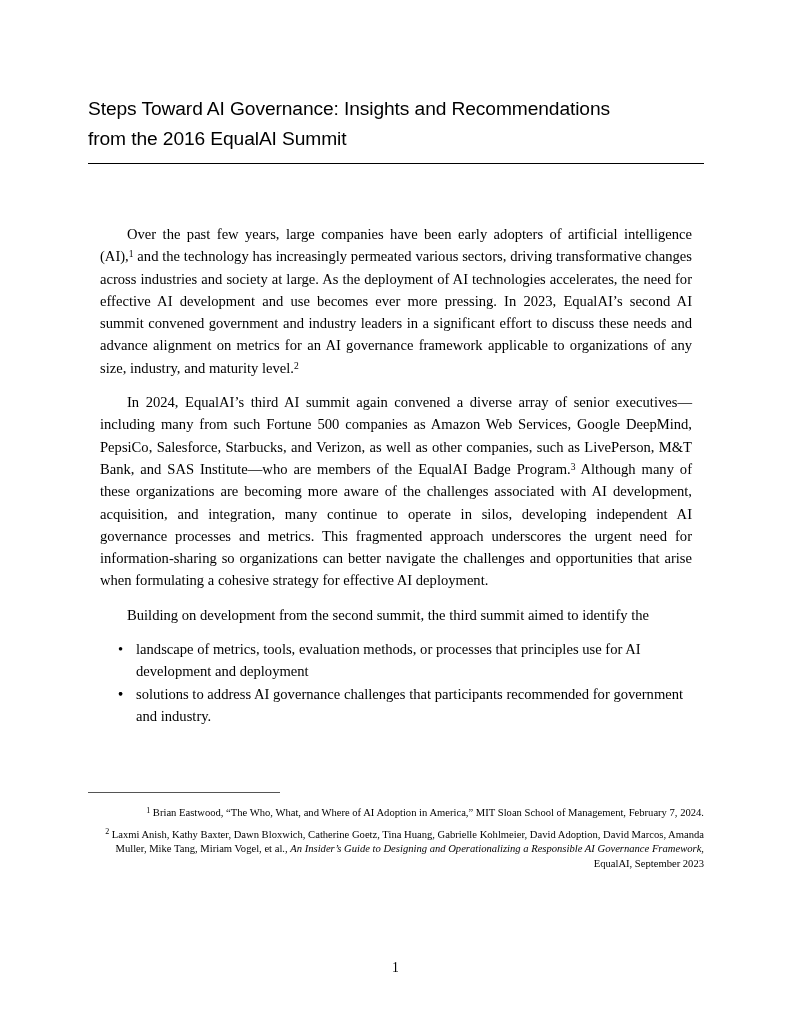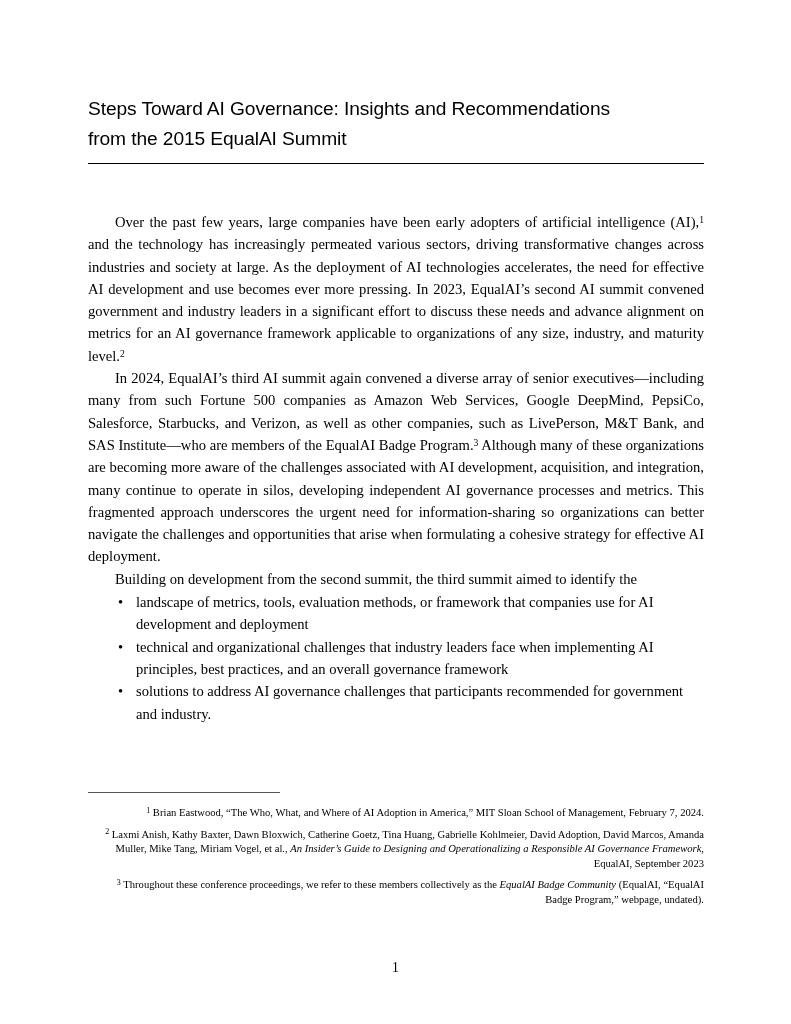--- a/index.html
+++ b/index.html
@@ -49,21 +49,21 @@
   }
 
   
   .body-area {
     position: absolute;
     left: 88px;
     top: 203px;
     width: 616px;
   }
   p.para {
-    margin: 0;
+    margin: 12px;
     font-size: 14.6px;
     line-height: 22.3px;
     text-align: justify;
     text-justify: inter-word;
     text-indent: 27px;
     hyphens: none;
   }
 
   sup.fn {
     font-size: 9.6px;
@@ -135,47 +135,46 @@
   }
 </style>
 </head>
 <body>
 
 <div class="page">
 
   <div class="title-block">
     <h1 class="doc-title">
       <span>Steps Toward AI Governance: Insights and Recommendations</span><br>
-      <span>from the 2015 EqualAI Summit</span>
+      <span>from the 2016 EqualAI Summit</span>
     </h1>
     <hr class="title-rule">
   </div>
 
   <div class="body-area">
 
     <p class="para"><span>Over the past few years, large companies have been early adopters of artificial intelligence (AI),</span><sup class="fn">1</sup><span> and the technology has increasingly permeated various sectors, driving transformative changes across industries and society at large. As the deployment of AI technologies accelerates, the need for effective AI development and use becomes ever more pressing. In 2023, EqualAI’s second AI summit convened government and industry leaders in a significant effort to discuss these needs and advance alignment on metrics for an AI governance framework applicable to organizations of any size, industry, and maturity level.</span><sup class="fn">2</sup></p>
 
     <p class="para"><span>In 2024, EqualAI’s third AI summit again convened a diverse array of senior executives—including many from such Fortune 500 companies as Amazon Web Services, Google DeepMind, PepsiCo, Salesforce, Starbucks, and Verizon, as well as other companies, such as LivePerson, M&amp;T Bank, and SAS Institute—who are members of the EqualAI Badge Program.</span><sup class="fn">3</sup><span> Although many of these organizations are becoming more aware of the challenges associated with AI development, acquisition, and integration, many continue to operate in silos, developing independent AI governance processes and metrics. This fragmented approach underscores the urgent need for information-sharing so organizations can better navigate the challenges and opportunities that arise when formulating a cohesive strategy for effective AI deployment.</span></p>
 
     <p class="para">Building on development from the second summit, the third summit aimed to identify the</p>
 
     <ul class="bullets">
-      <li><span class="bullet-dot">•</span><span>landscape of metrics, tools, evaluation methods, or framework that companies use for AI development and deployment</span></li>
-      <li><span class="bullet-dot">•</span><span>technical and organizational challenges that industry leaders face when implementing AI principles, best practices, and an overall governance framework</span></li>
+      <li><span class="bullet-dot">•</span><span>landscape of metrics, tools, evaluation methods, or processes that principles use for AI development and deployment</span></li>
+      <li><span class="bullet-dot">•</span></li>
       <li><span class="bullet-dot">•</span><span>solutions to address AI governance challenges that participants recommended for government and industry.</span></li>
     </ul>
 
 
   </div>
 
   <div class="footnotes">
     <hr class="fn-rule">
 
     <p class="fn-item"><sup>1</sup><span>Brian Eastwood, “The Who, What, and Where of AI Adoption in America,” MIT Sloan School of Management, February 7, 2024.</span><i></i><span></span></p>
 
     <p class="fn-item"><sup>2</sup><span>Laxmi Anish, Kathy Baxter, Dawn Bloxwich, Catherine Goetz, Tina Huang, Gabrielle Kohlmeier, David Adoption, David Marcos, Amanda Muller, Mike Tang, Miriam Vogel, et al., </span><i>An Insider’s Guide to Designing and Operationalizing a Responsible AI Governance Framework</i><span>, EqualAI, September 2023</span></p>
 
-    <p class="fn-item"><sup>3</sup><span>Throughout these conference proceedings, we refer to these members collectively as the </span><i>EqualAI Badge Community</i><span> (EqualAI, “EqualAI Badge Program,” webpage, undated).</span></p>
   </div>
 
   <div class="page-number">1</div>
 
 </div>
 
 </body></html>

